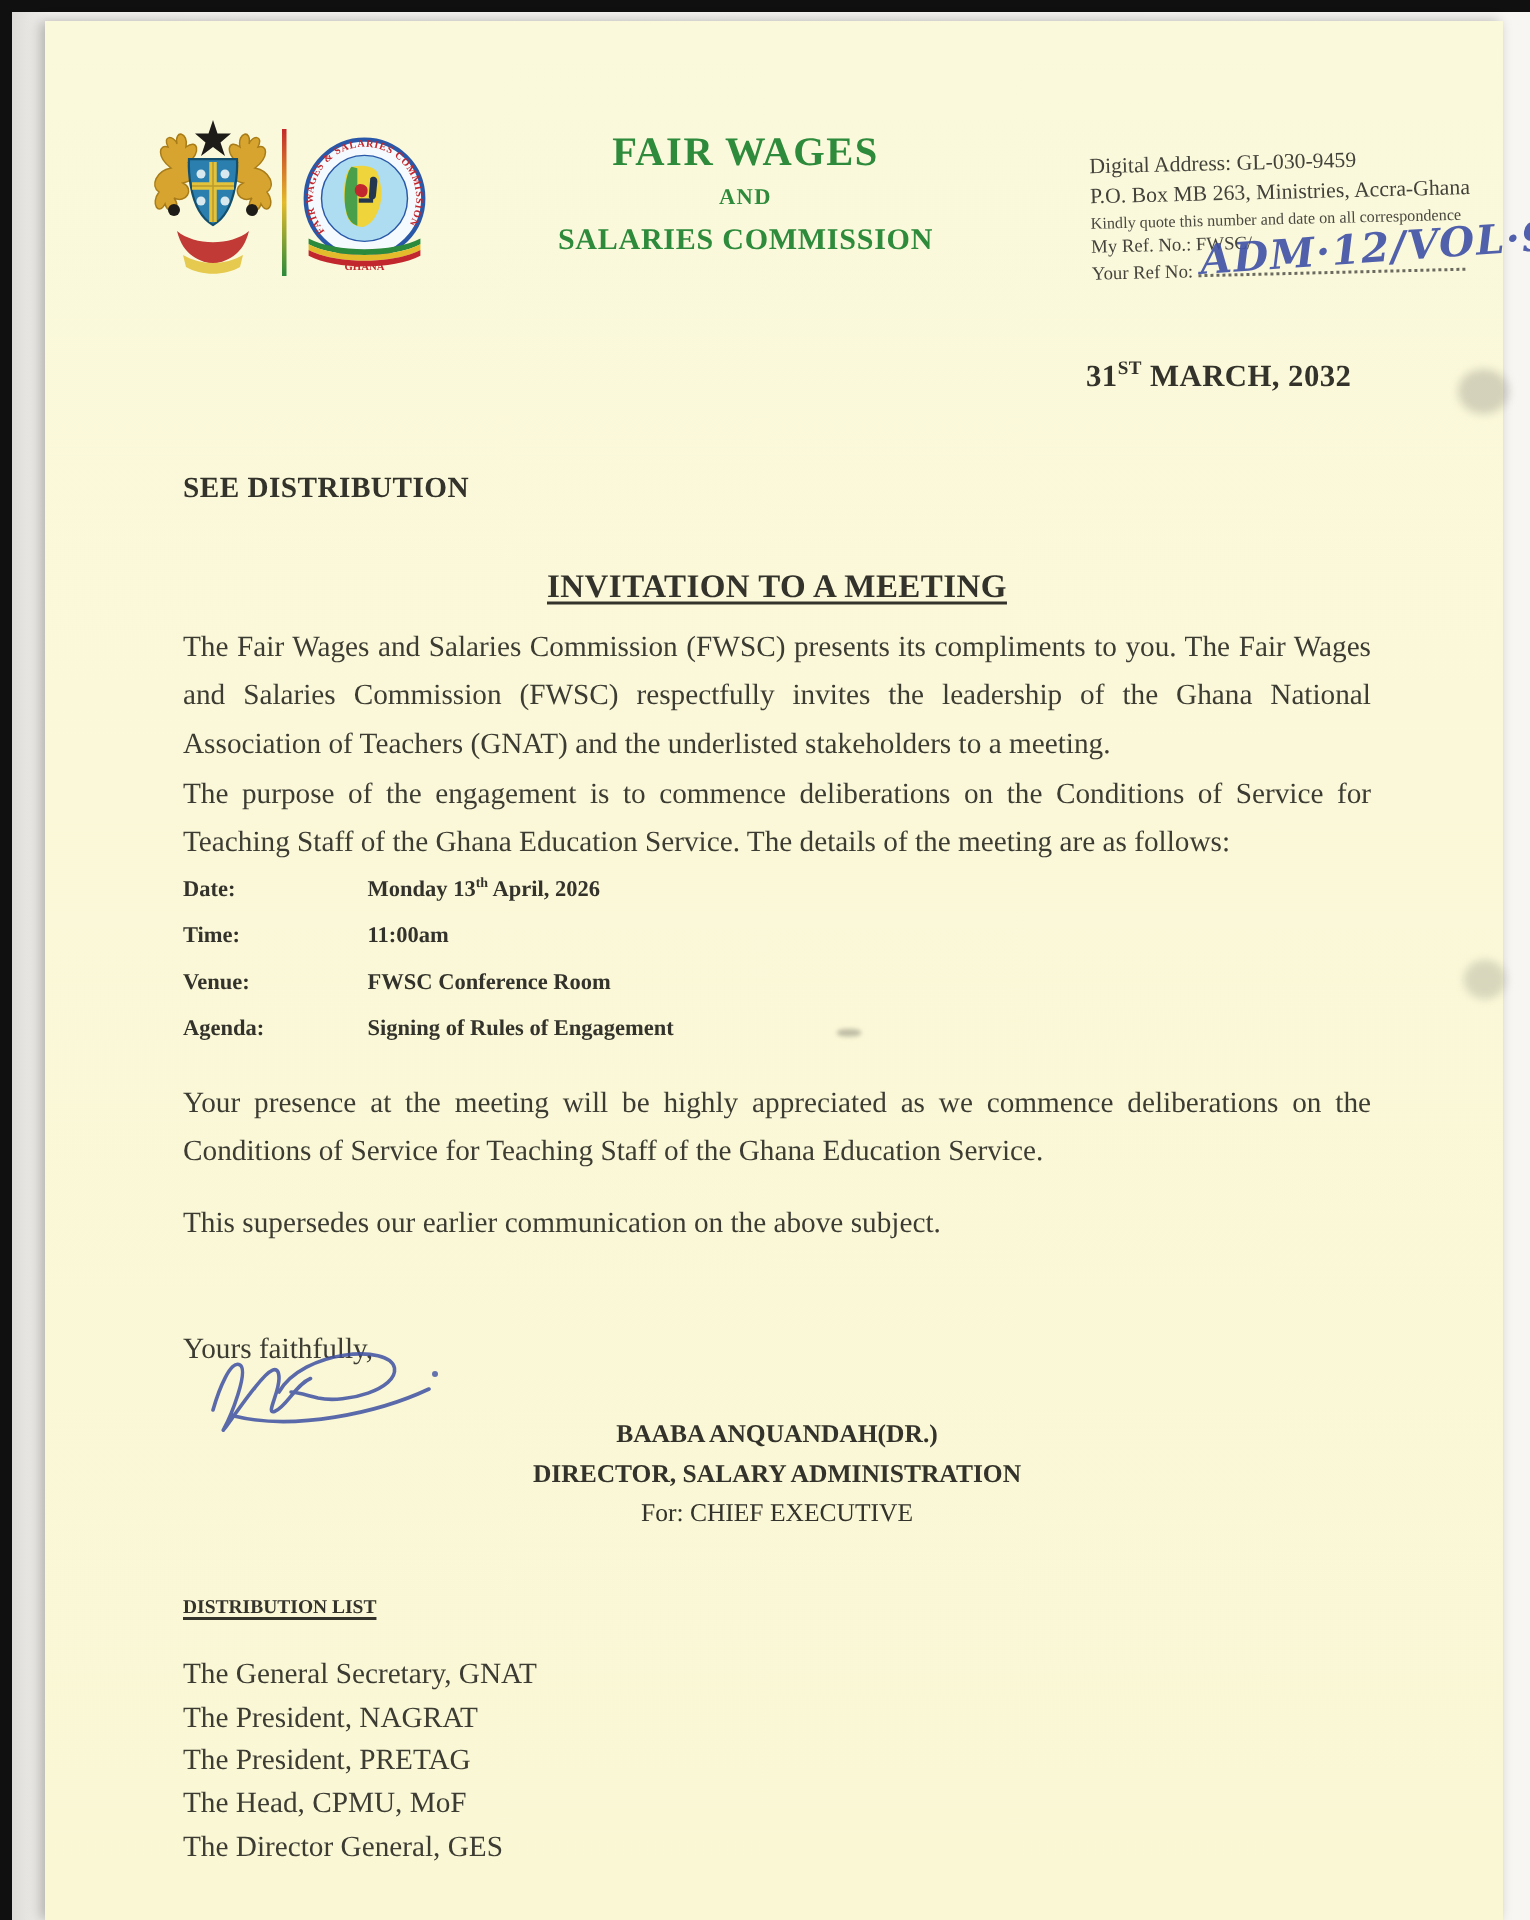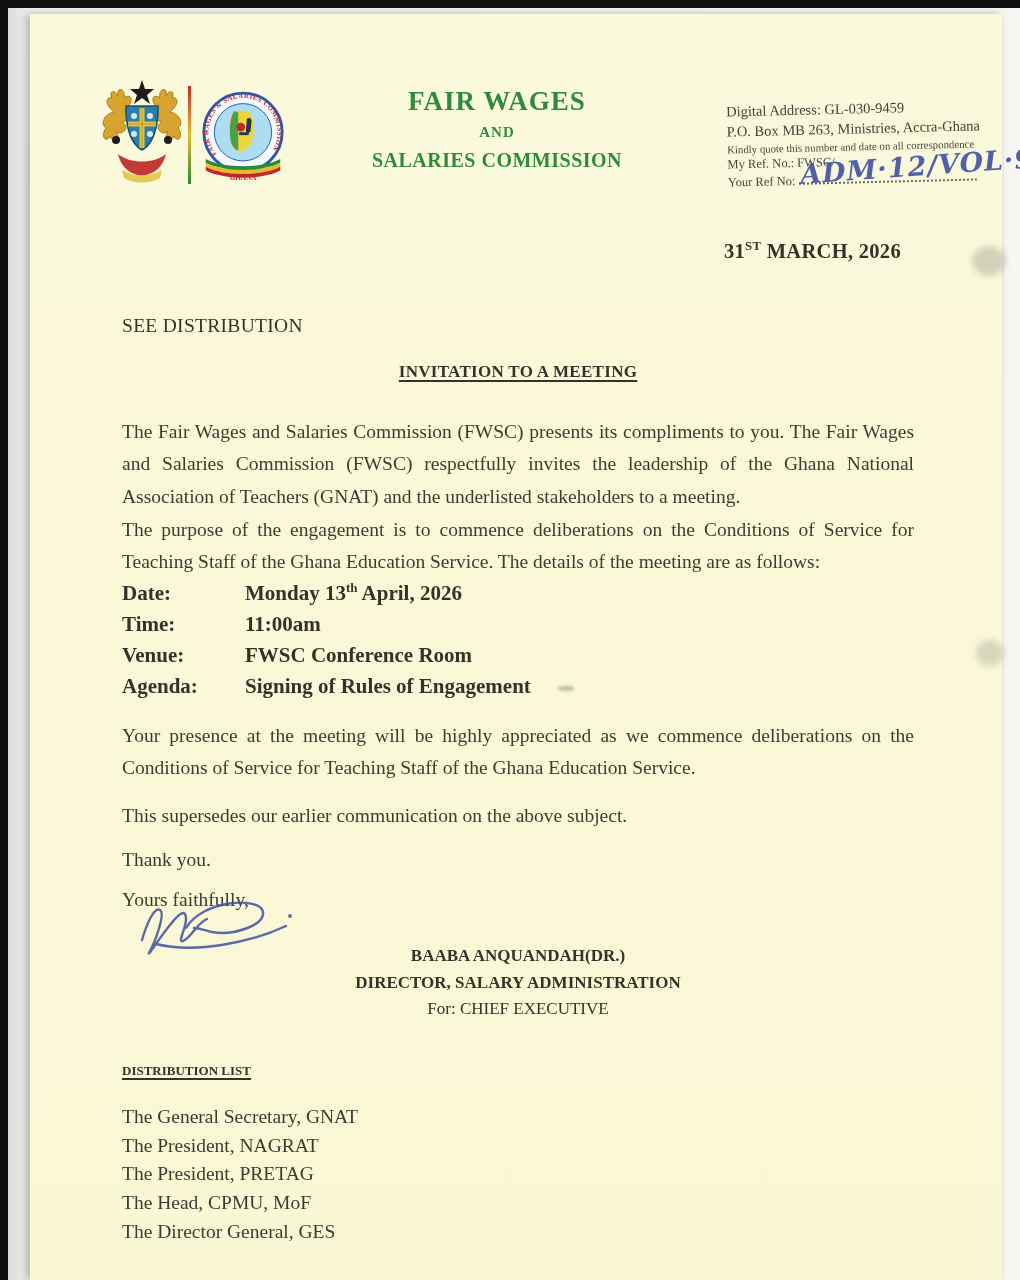--- a/index.html
+++ b/index.html
@@ -35,32 +35,32 @@
   .handwriting{
     left:770px;top:136px;width:250px;
     font-size:27px;font-style:italic;font-weight:bold;
     color:#3f50a6;transform:rotate(-4deg);letter-spacing:1px;
     font-family:"DejaVu Serif","Liberation Serif",serif;opacity:.9;
   }
   
   .dateline{left:694px;top:226px;font-size:20.5px;font-weight:bold;color:#34332b;letter-spacing:.3px;}
   sup{font-size:62%;vertical-align:super;line-height:0;}
   .body-col{left:92px;width:792px;}
-  .see-dist{top:301px;font-size:19.5px;font-weight:normal;color:#34332b;letter-spacing:.3px;}
-  .subject{top:348px;text-align:center;font-size:17px;font-weight:bold;color:#34332b;
+  .see-dist{top:301px;font-size:19.5px;font-weight:bold;color:#34332b;letter-spacing:.3px;}
+  .subject{top:364px;text-align:center;font-size:22px;font-weight:bold;color:#34332b;
     letter-spacing:.3px;}
   .subject span{text-decoration:underline;text-underline-offset:3px;text-decoration-thickness:2px;}
   .para{font-size:19.5px;line-height:32.5px;text-align:justify;color:#3d3c33;}
   .p1{top:382px;}
   .p2{top:480px;}
   .p3{top:686px;}
   .p4{top:766px;width:700px;text-align:left;}
   .pthanks{top:810px;text-align:left;}
   .pclosing{top:850px;text-align:left;}
-  .details{top:564px;font-size:21px;font-weight:bold;color:#34332b;}
+  .details{top:564px;font-size:15px;font-weight:bold;color:#34332b;}
   .details .row{display:flex;height:31px;line-height:31px;}
   .details .lab{width:123px;}
   .signature{left:104px;top:882px;width:172px;height:62px;}
   .signer{top:929px;font-size:17px;line-height:26.5px;color:#34332b;text-align:center;}
   .signer .b{font-weight:bold;}
   .dist-head{top:1049px;font-size:13px;font-weight:bold;color:#34332b;}
   .dist-head span{text-decoration:underline;text-underline-offset:3px;text-decoration-thickness:2px;}
   .dist-list{top:1089px;font-size:19.5px;line-height:28.7px;color:#3d3c33;}
   
   .smudge{border-radius:50%;filter:blur(3px);}
@@ -138,21 +138,21 @@
         <span>My Ref. No.: FWSC/</span>
       </div>
       <div class="ref">
         <span>Your Ref No:</span><span class="dots"></span>
       </div>
     </div>
 
     <div class="abs handwriting">ADM·12/VOL·9/68</div>
 
     <div class="abs dateline">
-      <span>31</span><sup>ST</sup><span> MARCH, 2026</span>
+      <span>31</span><sup>ST</sup><span> MARCH, 2032</span>
     </div>
 
     <div class="abs body-col see-dist">SEE DISTRIBUTION</div>
 
     <div class="abs body-col subject">
       <span>INVITATION TO A MEETING</span>
     </div>
 
     <p class="abs body-col para p1">The Fair Wages and Salaries Commission (FWSC) presents its compliments to you. The Fair Wages and Salaries Commission (FWSC) respectfully invites the leadership of the Ghana National Association of Teachers (GNAT) and the underlisted stakeholders to a meeting.</p>
     <p class="abs body-col para p2">The purpose of the engagement is to commence deliberations on the Conditions of Service for Teaching Staff of the Ghana Education Service. The details of the meeting are as follows:</p>
@@ -171,21 +171,20 @@
         <span><span>FWSC Conference Room</span></span>
       </div>
       <div class="row">
         <span class="lab">Agenda:</span>
         <span><span>Signing of Rules of Engagement</span></span>
       </div>
     </div>
 
     <p class="abs body-col para p3">Your presence at the meeting will be highly appreciated as we commence deliberations on the Conditions of Service for Teaching Staff of the Ghana Education Service.</p>
     <p class="abs body-col para p4">This supersedes our earlier communication on the above subject.</p>
-    <p class="abs body-col para pthanks">Thank you.</p>
     <p class="abs body-col para pclosing">Yours faithfully,</p>
 
     <svg class="abs signature" viewBox="0 0 172 62" aria-hidden="true">
       <g fill="none" stroke="#3f51a3" stroke-width="2.4" stroke-linecap="round" opacity=".85">
         <path d="M8,44 C12,30 20,10 26,14 C32,18 20,48 15,57 C13,61 27,40 36,29 C46,16 52,13 52,23 C52,33 43,47 49,45 C57,42 63,27 73,23"></path>
         <path d="M52,32 C68,4 126,0 129,16 C131,30 97,40 78,36 C70,34 64,32 60,32"></path>
         <path d="M22,48 C62,58 118,46 152,30"></path>
       </g>
       <circle cx="156" cy="20" r="2" fill="#3f51a3" opacity=".8"></circle>
     </svg>

